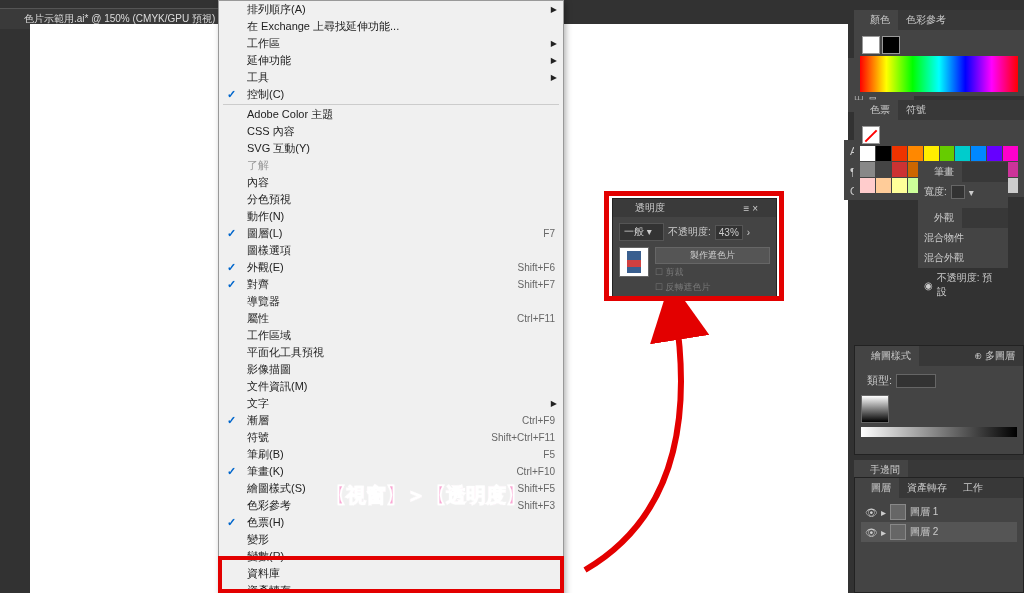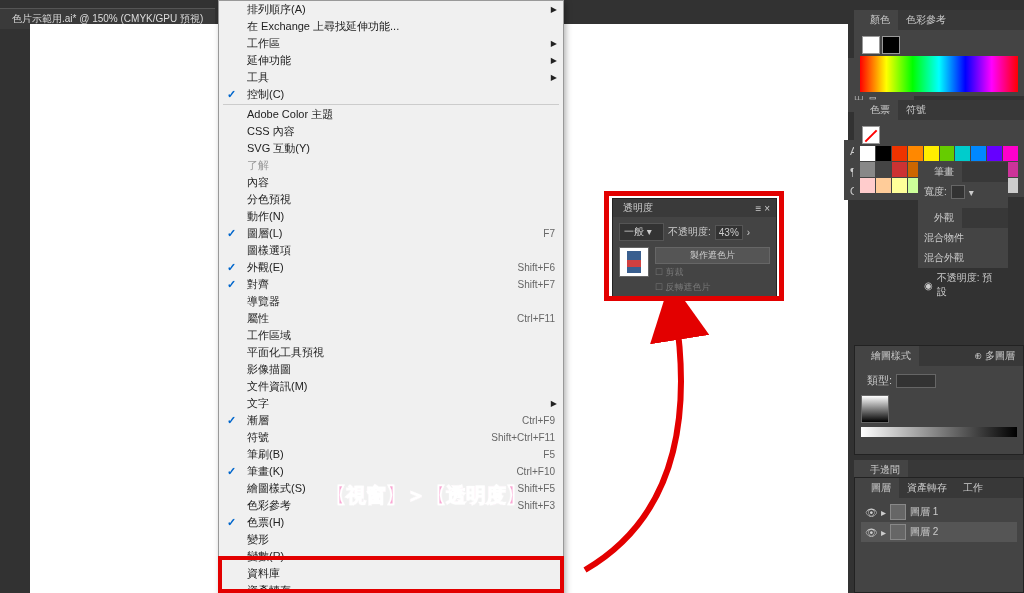--- a/index.html
+++ b/index.html
@@ -1,38 +1,38 @@
 <!DOCTYPE html>
 <html><head>
 <meta charset="utf-8">
 <style>
 * { margin: 0; padding: 0; box-sizing: border-box; font-family: "Microsoft YaHei", sans-serif; }
 body { background: #323232; width: 1024px; height: 593px; overflow: hidden; position: relative; color: #ccc; font-size: 11px; }
 
-.document-tab { position: absolute; top: 8px; left: 0; background: #3a3a3a; color: #ddd; padding: 3px 12px; font-size: 10px; border-top: 1px solid #555; }
+.document-tab { position: absolute; top: 8px; left: 0; background: #3a3a3a; color: #ddd; padding: 3px 24px; font-size: 10px; border-top: 1px solid #555; }
 .canvas { position: absolute; top: 24px; left: 30px; width: 818px; height: 569px; background: #fff; }
 
 .menu-dropdown { position: absolute; top: 0; left: 218px; width: 346px; background: #f0f0f0; border: 1px solid #999; box-shadow: 2px 2px 6px rgba(0,0,0,0.3); color: #222; font-size: 11px; z-index: 50; }
 .menu-item { display: flex; align-items: center; padding: 1px 8px 1px 28px; position: relative; height: 17px; cursor: pointer; }
 .menu-item.grayed { color: #999; }
 .menu-item .check { position: absolute; left: 8px; color: #0066cc; font-weight: bold; }
 .menu-item .label { flex: 1; }
 .menu-item .shortcut { color: #666; font-size: 10px; }
 .menu-item .arrow { position: absolute; right: 6px; font-size: 8px; }
 .menu-sep { height: 1px; background: #ccc; margin: 1px 4px; }
 
 .red-box-menu { position: absolute; border: 4px solid #e30000; z-index: 60; pointer-events: none; }
 .red-box-panel { position: absolute; border: 5px solid #e30000; z-index: 70; pointer-events: none; }
 
 .annotation { position: absolute; z-index: 80; font-size: 20px; font-weight: 900; color: #f9a8d4; -webkit-text-stroke: 1px #fff; text-shadow: 0 0 2px #fff; }
 
 .arrow-svg { position: absolute; z-index: 75; pointer-events: none; }
 
 .transparency-panel { position: absolute; top: 198px; left: 612px; width: 165px; background: #444; border: 1px solid #222; z-index: 65; color: #ccc; font-size: 10px; }
-.panel-header { background: #3a3a3a; padding: 3px 6px; display: flex; justify-content: space-between; align-items: center; height: 18px; }
+.panel-header { background: #3a3a3a; padding: 3px 18px; display: flex; justify-content: space-between; align-items: center; height: 18px; }
 .panel-header .tab { padding: 2px 4px; }
 .panel-body { padding: 6px; }
 .blend-row { display: flex; gap: 4px; align-items: center; margin-bottom: 6px; }
 .blend-select { background: #333; border: 1px solid #555; color: #ccc; padding: 1px 4px; font-size: 10px; width: 45px; }
 .opacity-val { background: #333; border: 1px solid #555; padding: 1px 3px; font-size: 10px; }
 .thumb-row { display: flex; gap: 6px; }
 .thumb { width: 30px; height: 30px; background: #fff; border: 1px solid #666; position: relative; }
 .thumb-art { position: absolute; left: 7px; top: 3px; width: 14px; height: 22px; background: linear-gradient(180deg, #3a5f8f 40%, #d04040 40% 75%, #3a5f8f 75%); }
 .mask-btns { display: flex; flex-direction: column; gap: 2px; flex: 1; }
 .mask-btn { background: #555; border: 1px solid #666; color: #ccc; font-size: 9px; padding: 1px 4px; text-align: center; }

